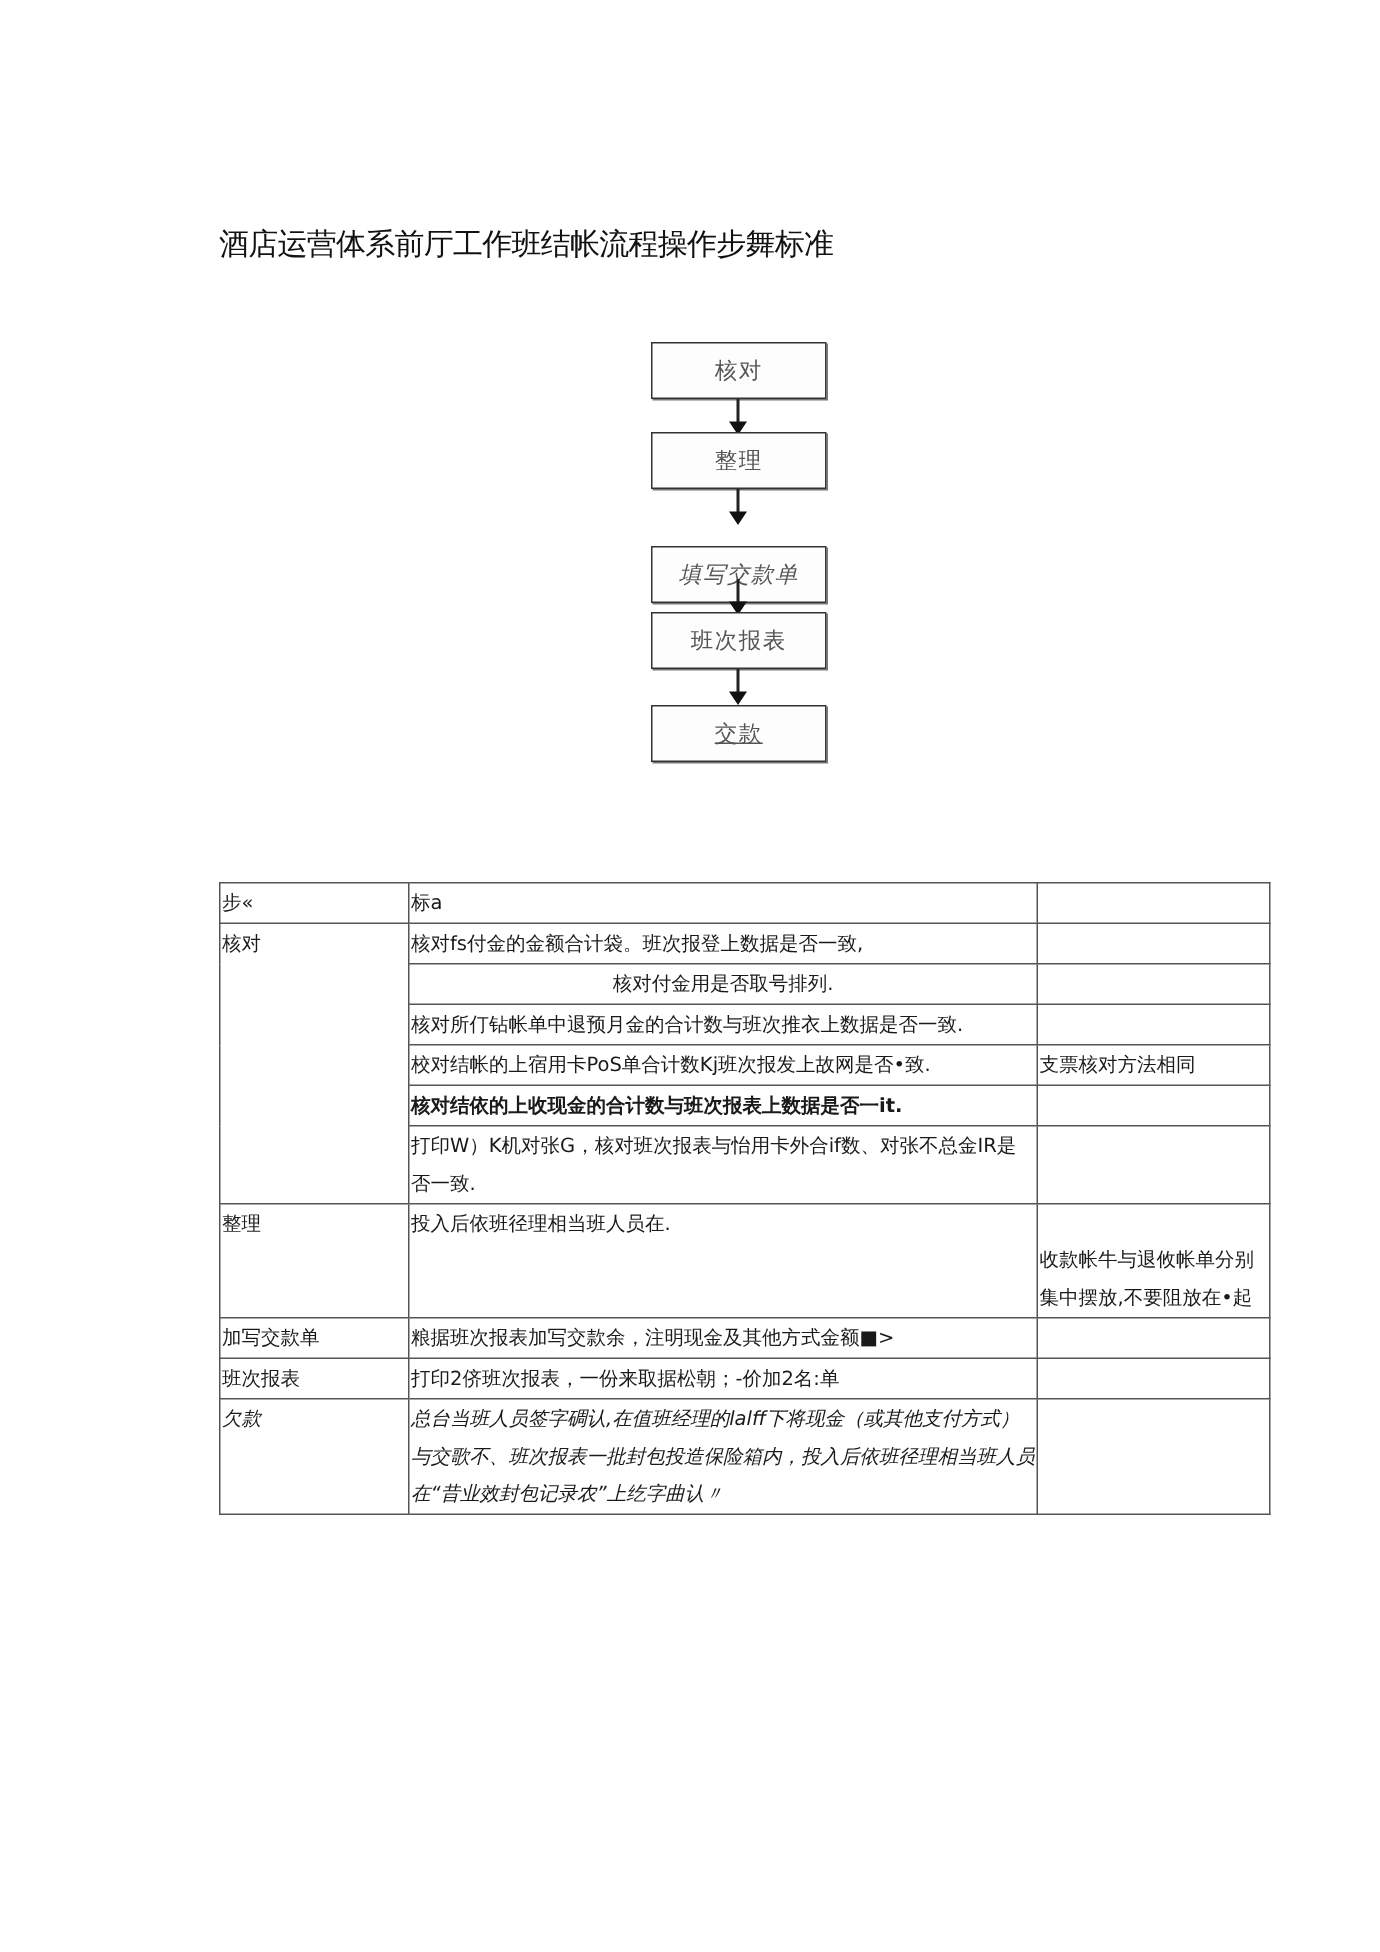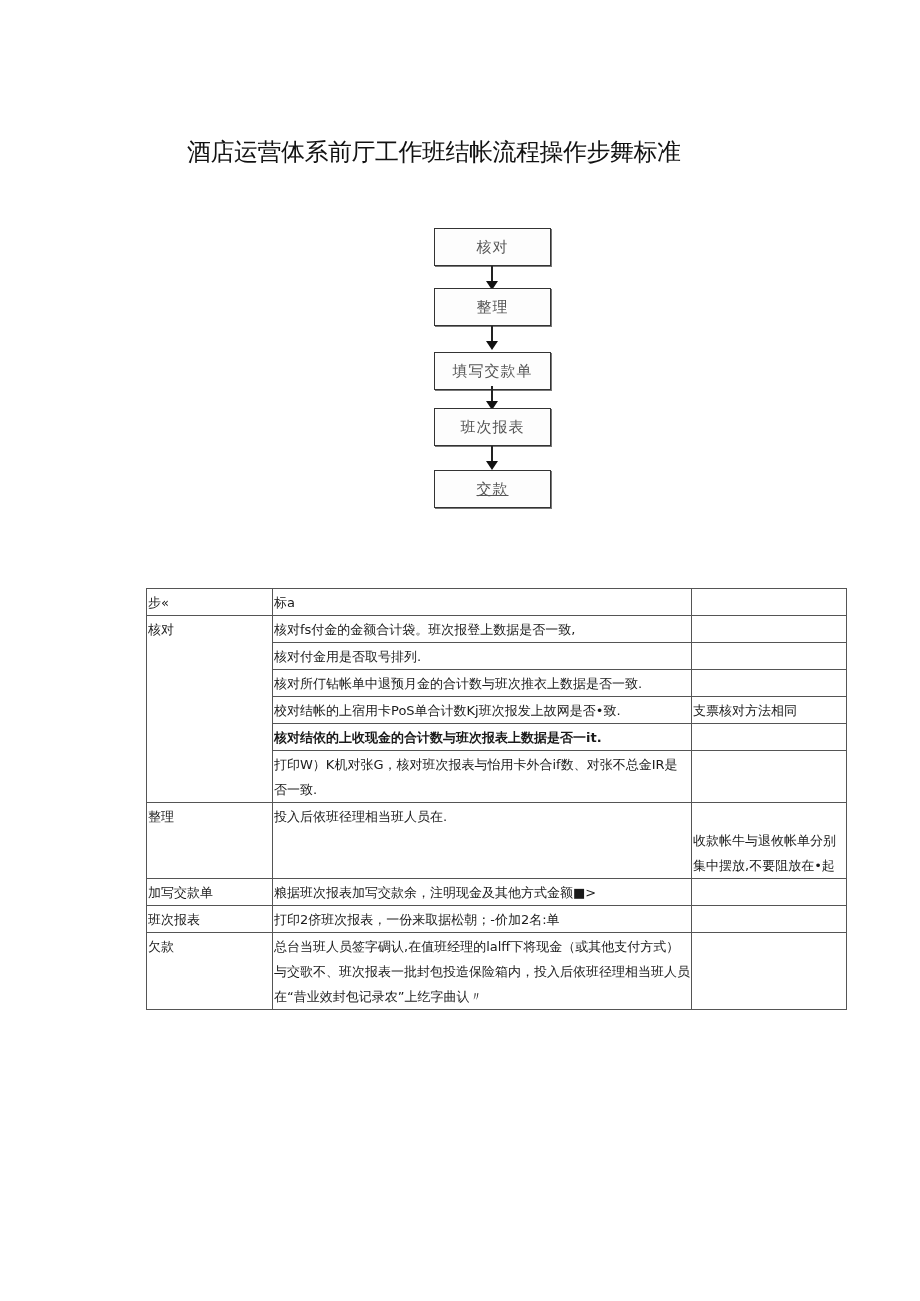--- a/index.html
+++ b/index.html
@@ -11,27 +11,26 @@
     width: 920px;
     height: 1301px;
     position: relative;
     font-family: "DejaVu Sans", "Liberation Sans", sans-serif;
     color: #1a1a1a;
     overflow: hidden;
   }
   .doc-title {
     position: absolute;
     left: 146px;
-    top: 136px;
-    font-size: 24px;
+    top: 146px;
+    font-size: 20px;
     letter-spacing: -0.5px;
     color: #111;
     white-space: nowrap;
     line-height: 32px;
-    margin-left: 41px;
   }
   
   .flow {
     position: absolute;
     left: 434px;
     top: 228px;
     width: 118px;
   }
   .flow-box {
     position: absolute;
@@ -97,21 +96,21 @@
 
 <div class="doc-title">酒店运营体系前厅工作班结帐流程操作步舞标准</div>
 
 <div class="flow">
   <div class="flow-box" style="top:0px;">核对</div>
   <div class="flow-arrow" style="top:38px;"></div>
 
   <div class="flow-box" style="top:60px;">整理</div>
   <div class="flow-arrow" style="top:98px;"></div>
 
-  <div class="flow-box" style="top:124px;">填写交款单</div>
+  <div class="flow-box" style="top:136px;font-style:italic;">填写交款单</div>
   <div class="flow-arrow" style="top:158px;"></div>
 
   <div class="flow-box" style="top:180px;">班次报表</div>
   <div class="flow-arrow" style="top:218px;"></div>
 
   <div class="flow-box" style="top:242px;text-decoration:underline;">交款</div>
 </div>
 
 <table class="std-table">
   <colgroup>
@@ -123,21 +122,21 @@
       <tr style="height:27px;">
     <td class="cell-text">步«</td>
     <td class="cell-text">标a</td>
     <td class="cell-text"></td>
   </tr>
   <tr style="height:25px;">
     <td rowspan="6" class="cell-text">核对</td>
     <td class="cell-text">核对fs付金的金额合计袋。班次报登上数据是否一致,</td>
     <td class="cell-text"></td>
   </tr>
-  <tr style="height:25px;">
+  <tr style="height:25px;text-align:center;">
     <td class="cell-text">核对付金用是否取号排列.</td>
     <td class="cell-text"></td>
   </tr>
   <tr style="height:25px;margin-top:19px;">
     <td class="cell-text">核对所仃钻帐单中退预月金的合计数与班次推衣上数据是否一致.</td>
     <td class="cell-text"></td>
   </tr>
   <tr style="height:25px;">
     <td class="cell-text">校对结帐的上宿用卡PoS单合计数Kj班次报发上故网是否•致.</td>
     <td class="cell-text">支票核对方法相同</td>
@@ -158,19 +157,19 @@
   <tr style="height:25px;">
     <td class="cell-text">加写交款单</td>
     <td class="cell-text">粮据班次报表加写交款余，注明现金及其他方式金额■&gt;</td>
     <td class="cell-text"></td>
   </tr>
   <tr style="height:25px;">
     <td class="cell-text">班次报表</td>
     <td class="cell-text">打印2侪班次报表，一份来取据松朝；-价加2名:单</td>
     <td class="cell-text"></td>
   </tr>
-  <tr style="height:74px;">
+  <tr style="height:74px;font-style:italic;">
     <td class="cell-text">欠款</td>
     <td class="cell-text">总台当班人员签字碉认,在值班经理的lalff下将现金（或其他支付方式）与交歌不、班次报表一批封包投造保险箱内，投入后依班径理相当班人员在“昔业效封包记录农”上纥字曲认〃</td>
     <td class="cell-text"></td>
   </tr>
 </tbody>
   </table>
 
 </body></html>

